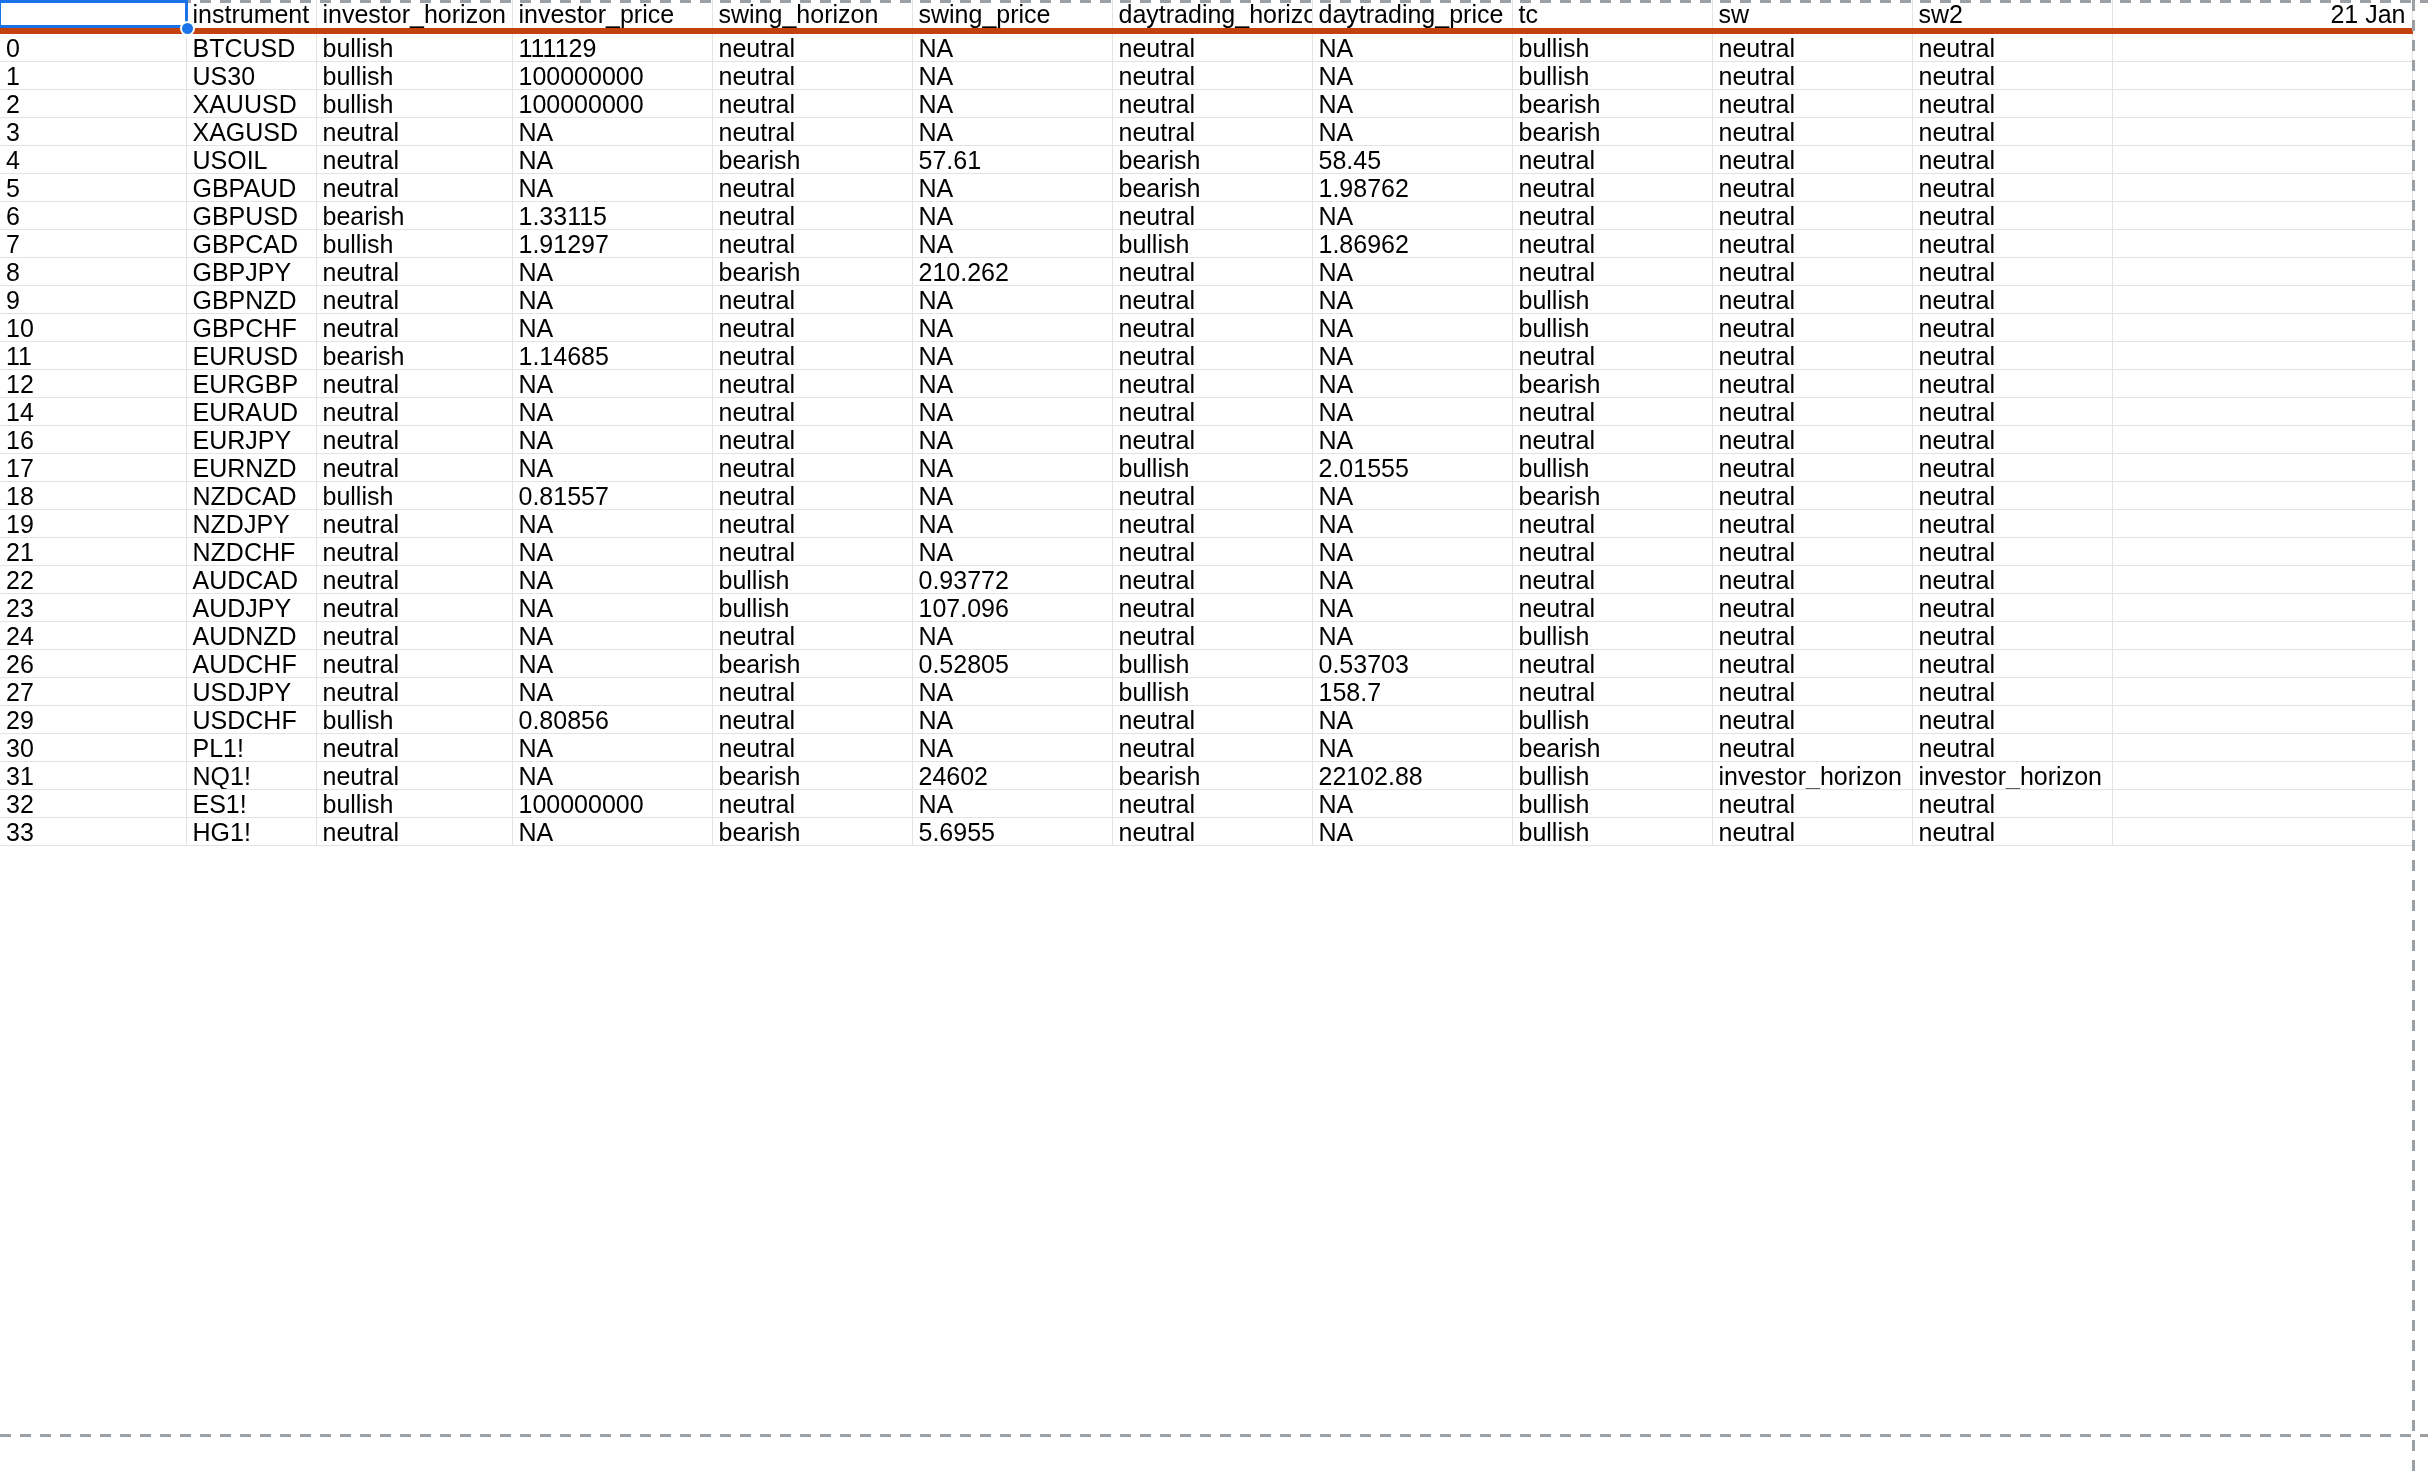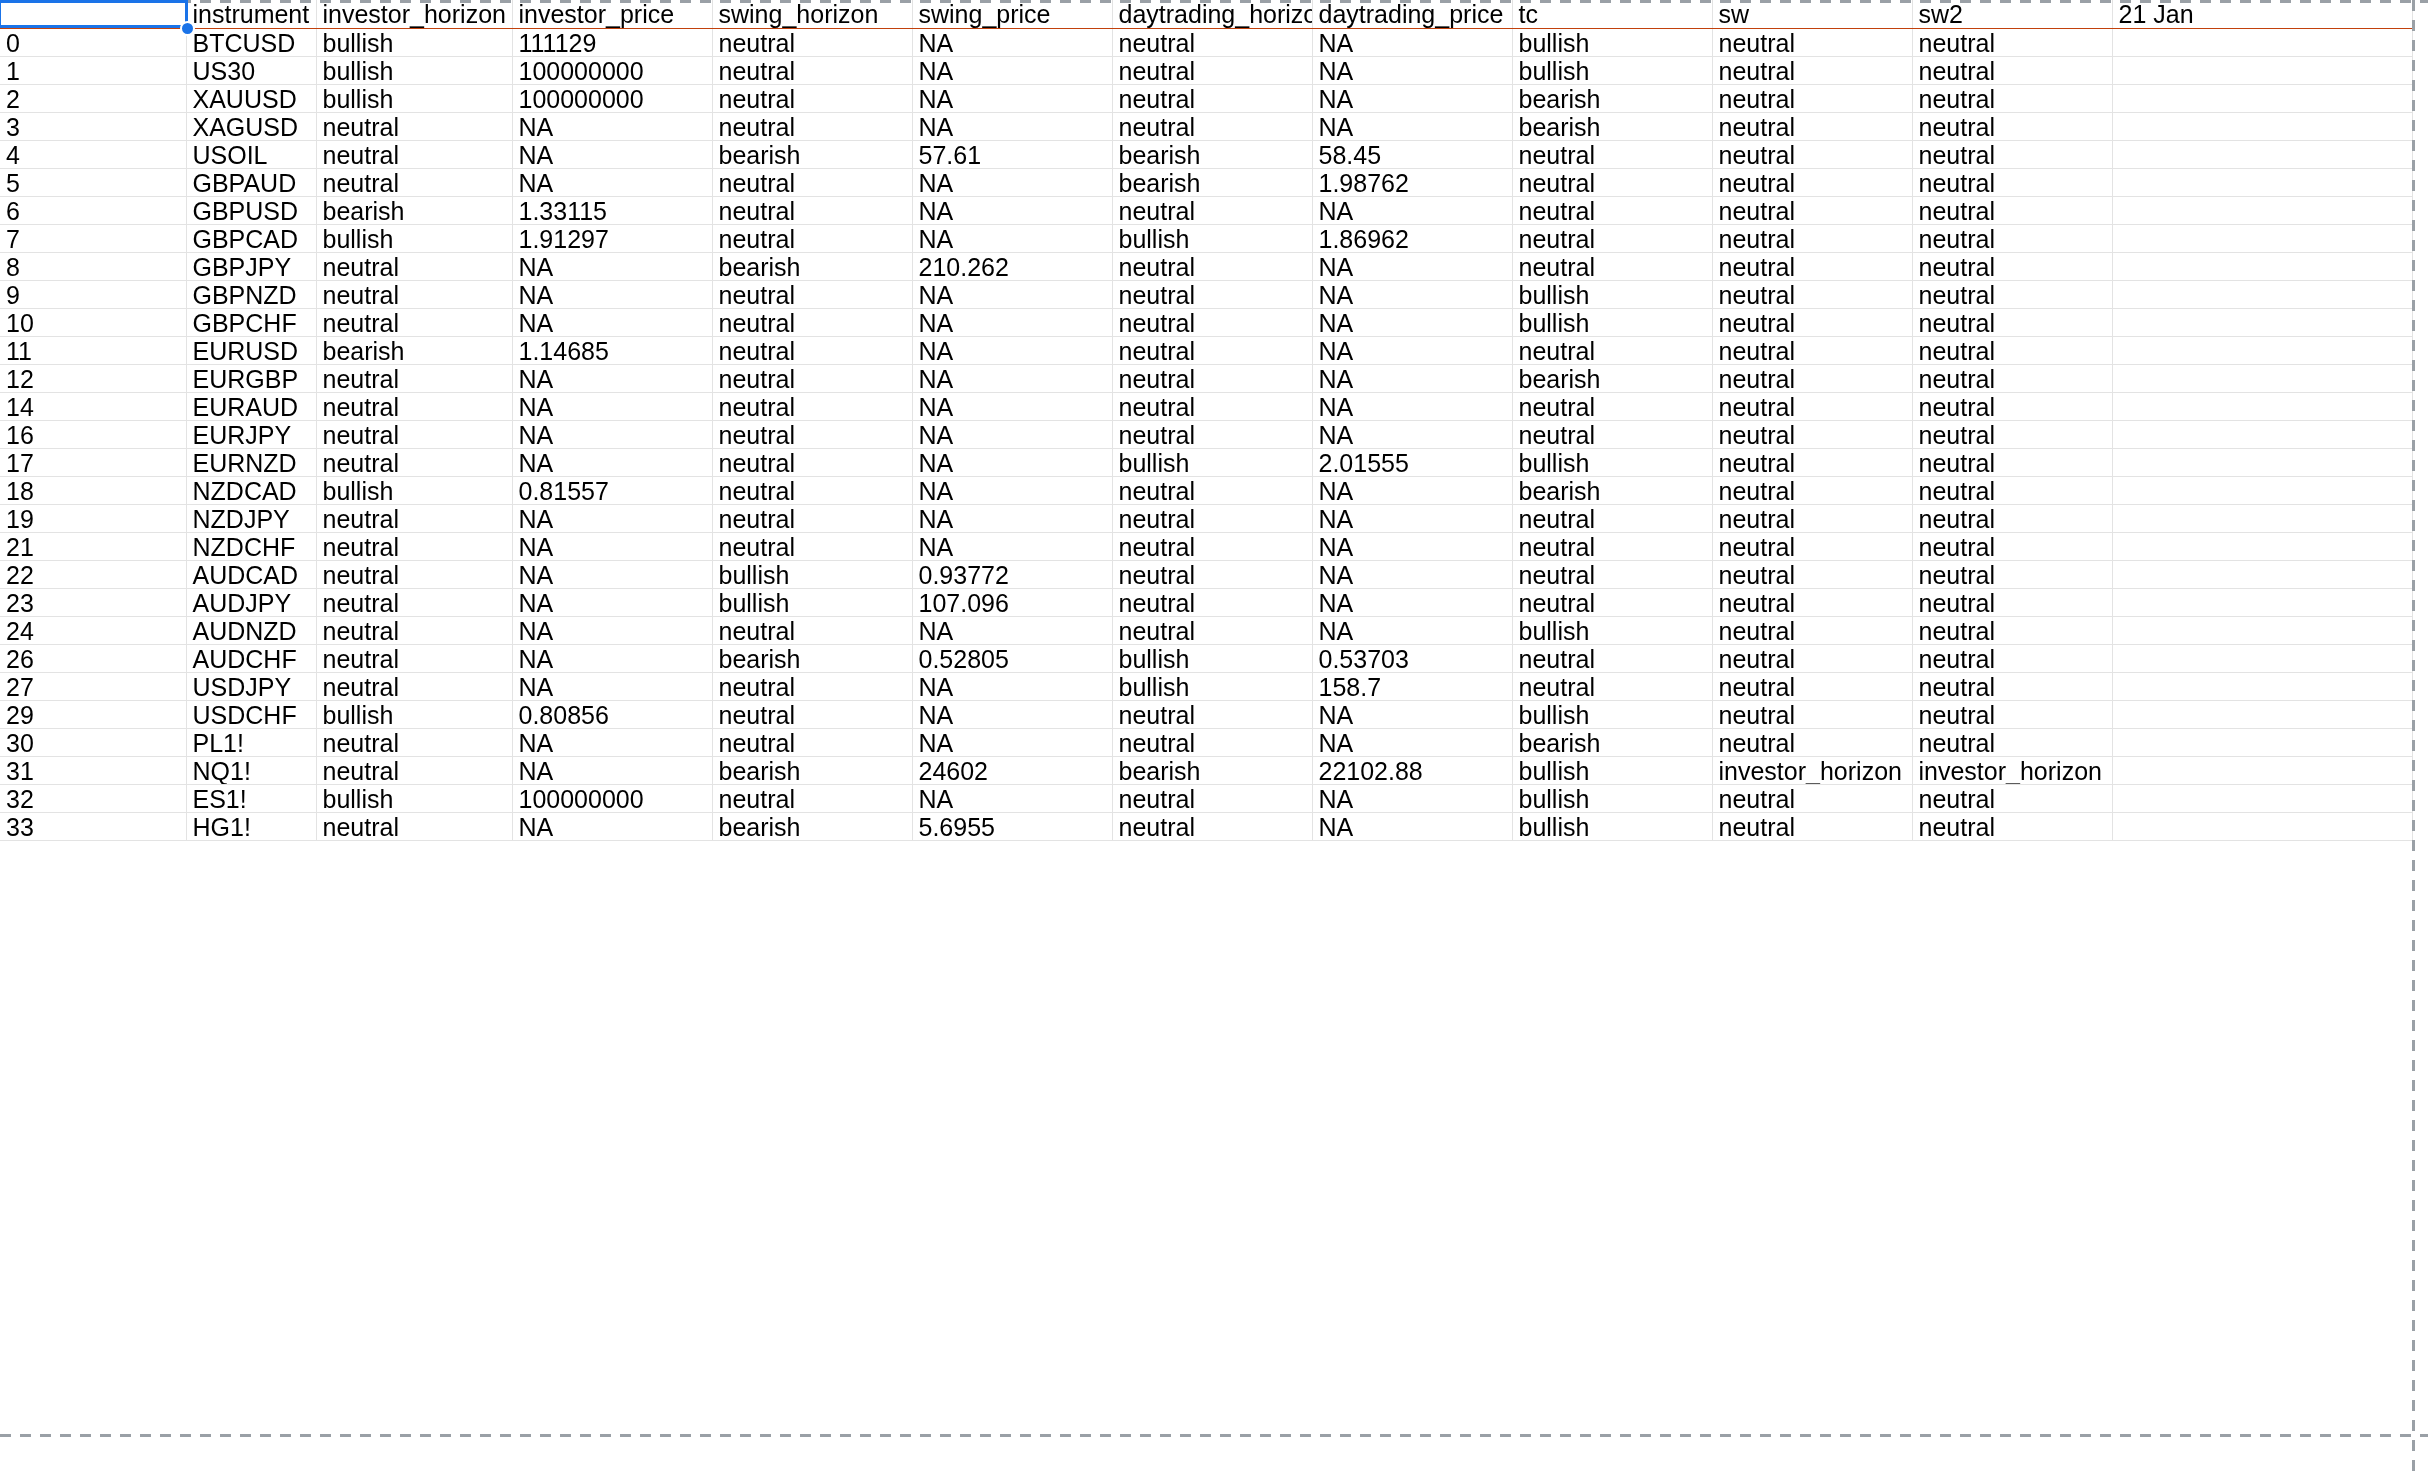--- a/index.html
+++ b/index.html
@@ -67,23 +67,23 @@
     overflow: hidden;
     text-align: left;
     vertical-align: middle;
     background: #ffffff;
     font-family: "Liberation Sans", sans-serif;
   }
 
   
   table.grid thead th {
     height: 28px;
-    border-bottom: 1px solid #c2410c;
-  }
-  table.grid thead th.num-head { }
+    border-bottom: 6px solid #c2410c;
+  }
+  table.grid thead th.num-head { text-align: right; }
 
   
   td.rownum, th.rownum {
     text-align: right;
     border-right: 1px solid #c6c6c6;
     padding-right: 7px;
   }
   th.rownum { border-right: none; }
 
   td.num { text-align: right; }

